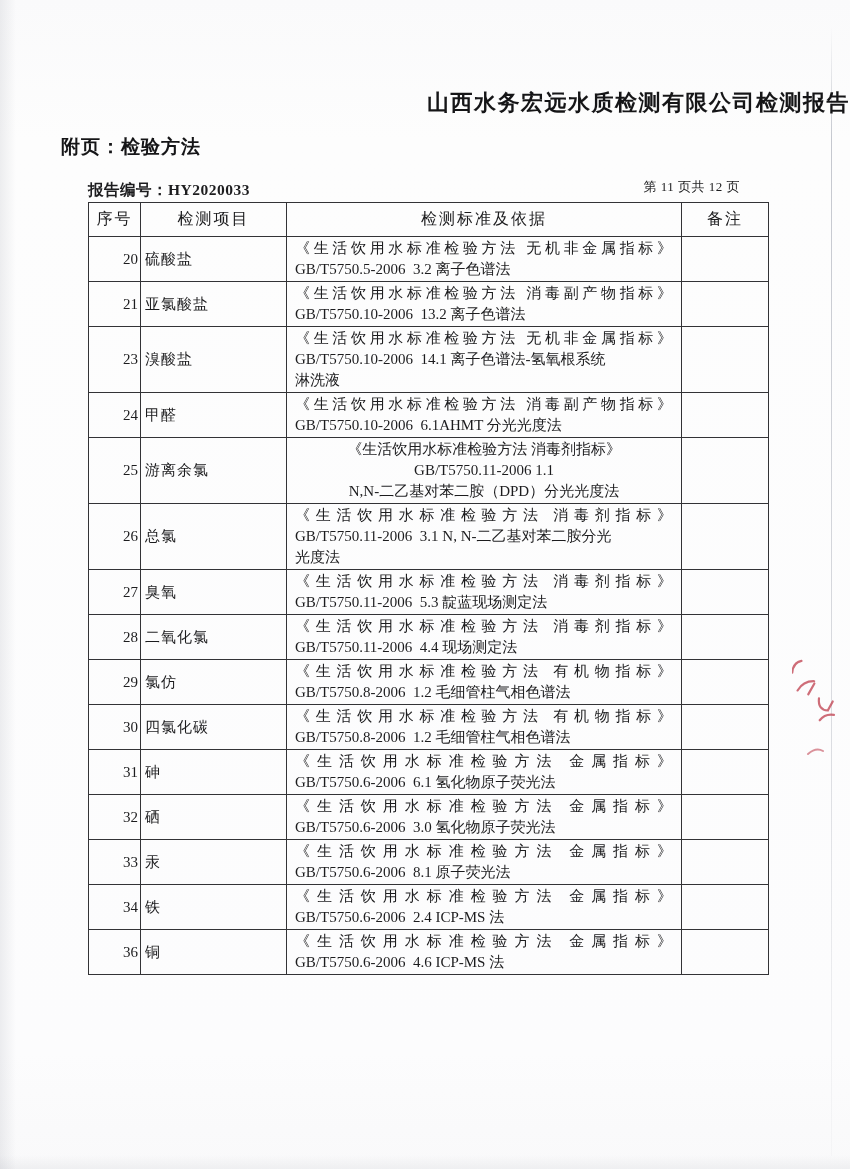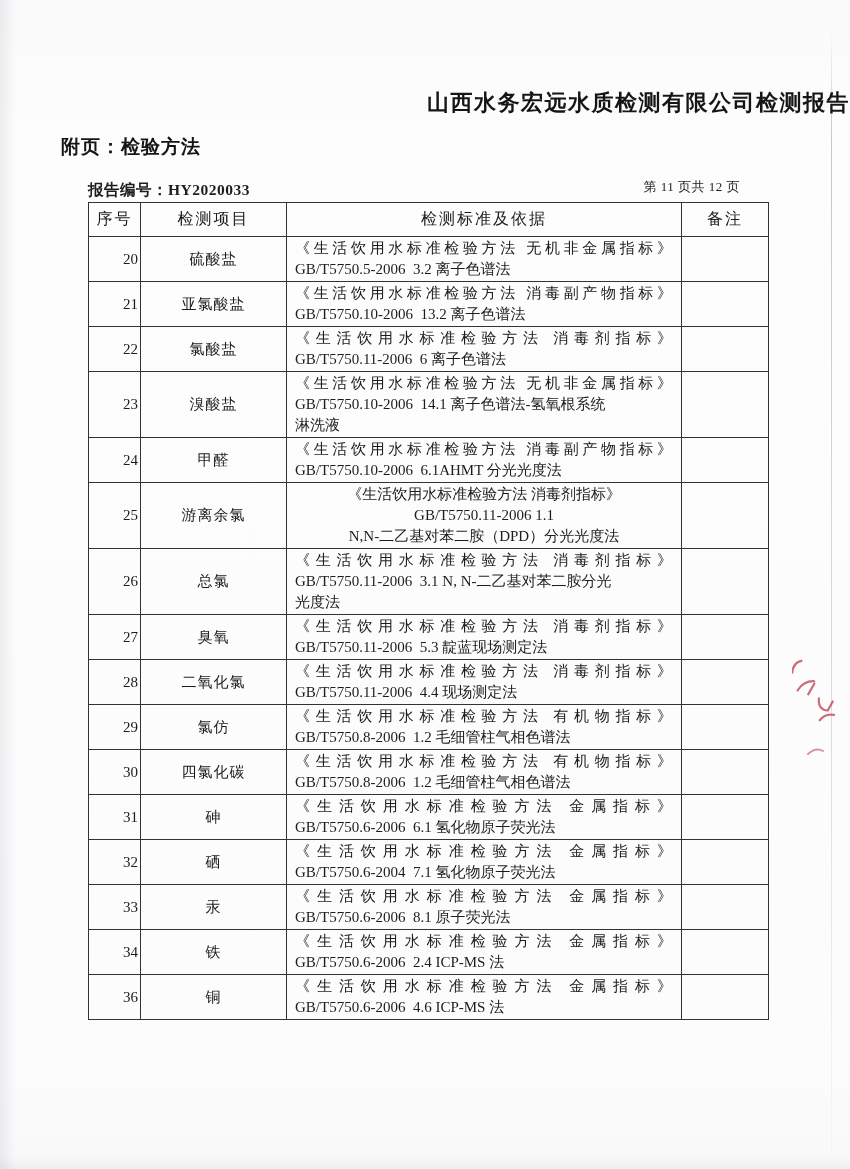--- a/index.html
+++ b/index.html
@@ -56,21 +56,21 @@
     border: 1px solid #333336;
     vertical-align: middle;
     font-size: 15px;
     color: #1c1c1e;
   }
   table.methods th {
     height: 34px; font-weight: 400; font-size: 16px;
     letter-spacing: 2px; text-align: center; padding: 2px;
   }
   td.c-no   { text-align: right; padding: 1px 2px; }
-  td.c-item { text-align: center; padding: 1px 4px; letter-spacing: 1px; }
+  td.c-item { text-align: left; padding: 1px 4px; letter-spacing: 1px; }
   td.c-std  { padding: 1px 8px; }
   td.c-remark { padding: 1px 2px; }
   .std-line { line-height: 21px; white-space: pre-wrap; }
   .jline {
     text-align: justify; text-align-last: justify;
     letter-spacing: 1px; white-space: normal;
   }
   .c-std.center .std-line { text-align: center; white-space: normal; }
   .seal { position: absolute; left: 792px; top: 638px; }
 </style>
@@ -114,29 +114,20 @@
       <tr>
     <td class="c-no">21</td>
     <td class="c-item">亚氯酸盐</td>
     <td class="c-std">
           <div class="std-line jline">《生活饮用水标准检验方法 消毒副产物指标》</div>
           <div class="std-line">GB/T5750.10-2006  13.2 离子色谱法</div>
         </td>
     <td class="c-remark"></td>
   </tr>
       <tr>
-    <td class="c-no">22</td>
-    <td class="c-item">氯酸盐</td>
-    <td class="c-std">
-          <div class="std-line jline">《生活饮用水标准检验方法 消毒剂指标》</div>
-          <div class="std-line">GB/T5750.11-2006  6 离子色谱法</div>
-        </td>
-    <td class="c-remark"></td>
-  </tr>
-      <tr>
     <td class="c-no">23</td>
     <td class="c-item">溴酸盐</td>
     <td class="c-std">
           <div class="std-line jline">《生活饮用水标准检验方法 无机非金属指标》</div>
           <div class="std-line">GB/T5750.10-2006  14.1 离子色谱法-氢氧根系统</div>
           <div class="std-line">淋洗液</div>
         </td>
     <td class="c-remark"></td>
   </tr>
       <tr>
@@ -211,21 +202,21 @@
           <div class="std-line jline">《生活饮用水标准检验方法 金属指标》</div>
           <div class="std-line">GB/T5750.6-2006  6.1 氢化物原子荧光法</div>
         </td>
     <td class="c-remark"></td>
   </tr>
       <tr>
     <td class="c-no">32</td>
     <td class="c-item">硒</td>
     <td class="c-std">
           <div class="std-line jline">《生活饮用水标准检验方法 金属指标》</div>
-          <div class="std-line">GB/T5750.6-2004  7.1 氢化物原子荧光法</div>
+          <div class="std-line">GB/T5750.6-2006  3.0 氢化物原子荧光法</div>
         </td>
     <td class="c-remark"></td>
   </tr>
       <tr>
     <td class="c-no">33</td>
     <td class="c-item">汞</td>
     <td class="c-std">
           <div class="std-line jline">《生活饮用水标准检验方法 金属指标》</div>
           <div class="std-line">GB/T5750.6-2006  8.1 原子荧光法</div>
         </td>

